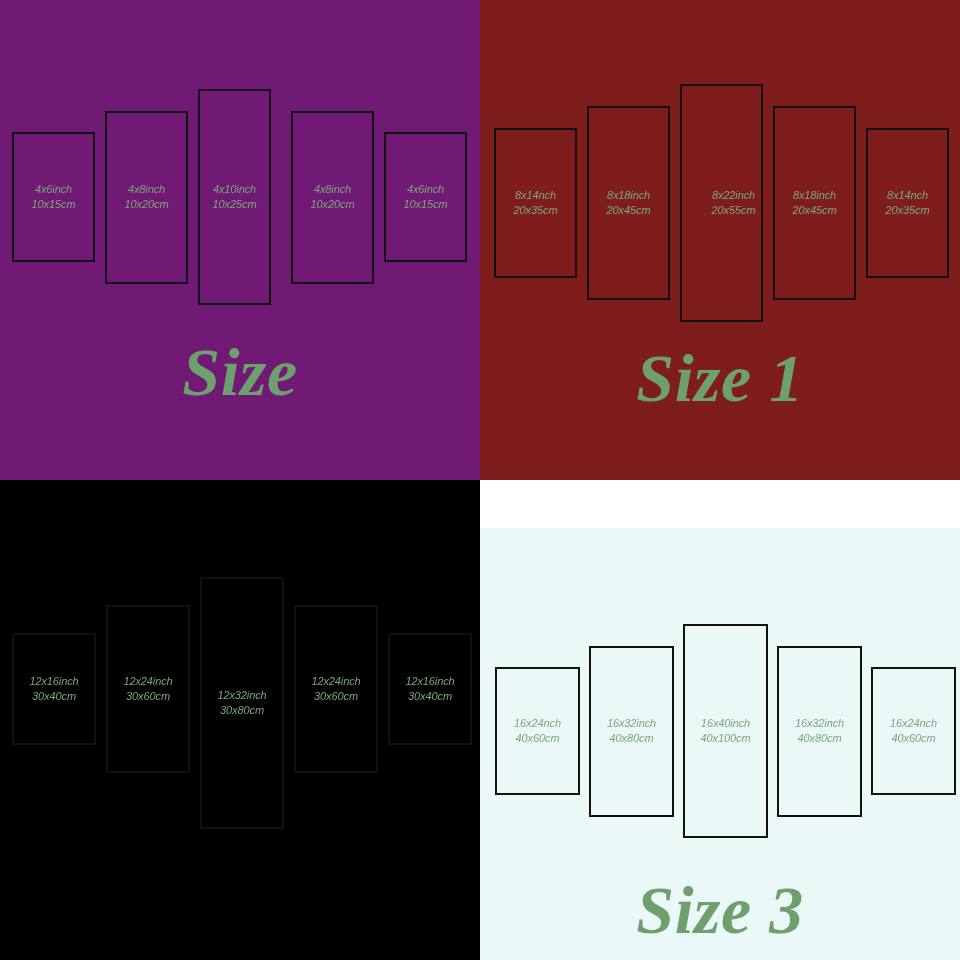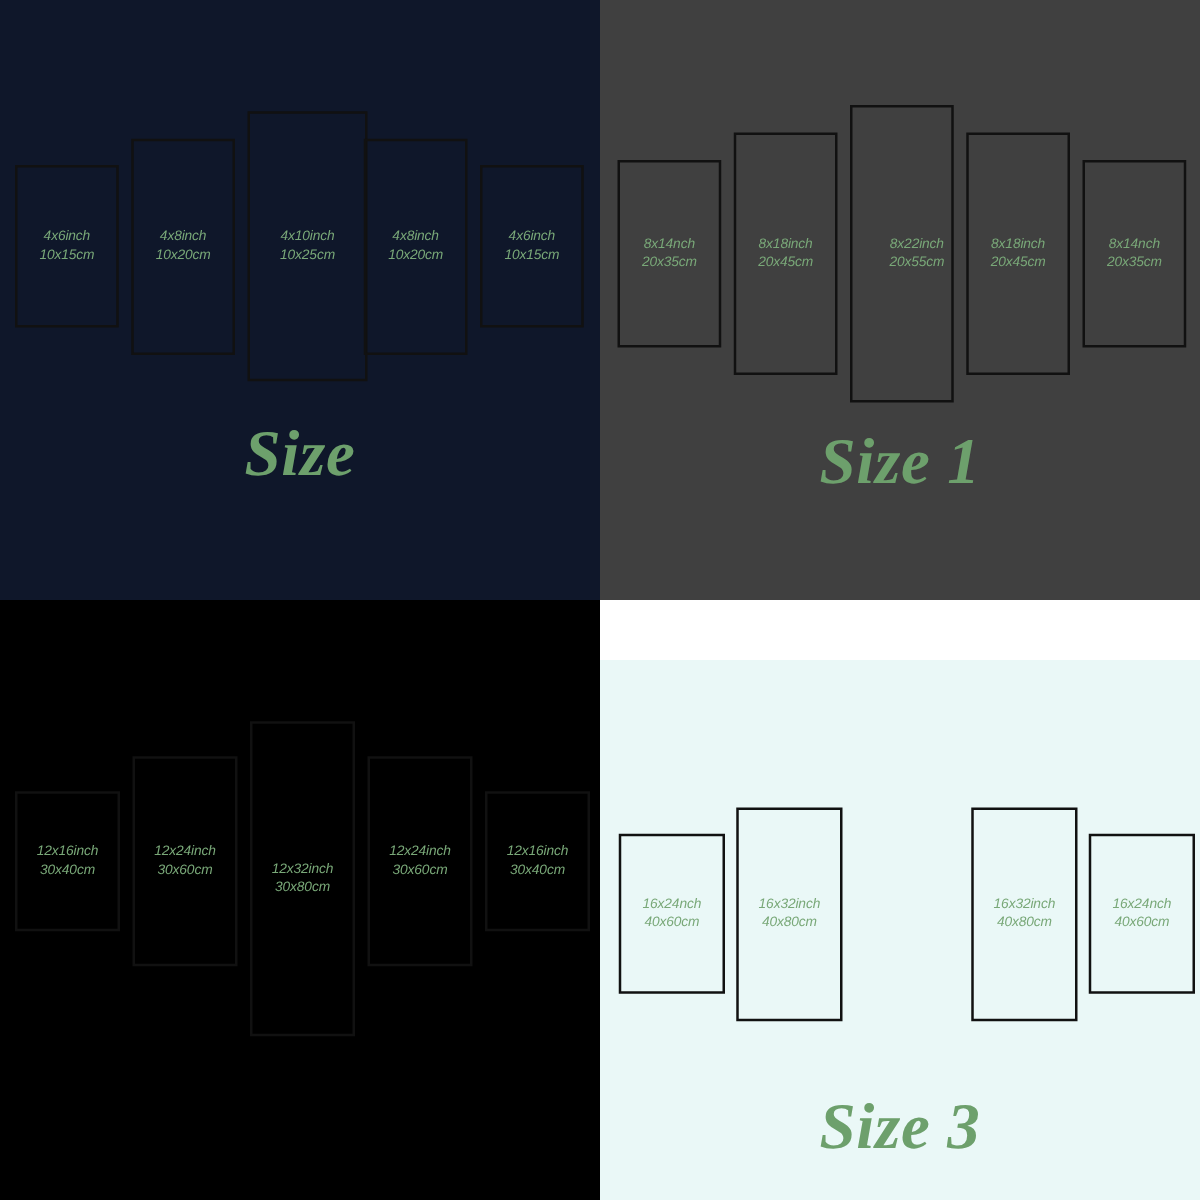--- a/index.html
+++ b/index.html
@@ -60,66 +60,66 @@
 
   
   .heading {
     position: absolute;
     left: 0;
     right: 0;
     text-align: center;
     font-family: "Liberation Serif", serif;
     font-weight: bold;
     font-style: italic;
-    font-size: 52px;
+    font-size: 68px;
     line-height: 1;
     color: #6da06c;
     letter-spacing: 0.5px;
   }
 </style>
 </head>
 <body>
 
 <div id="chart">
-    <div class="quadrant" style="background: #0f172a;">
+    <div class="quadrant" style="background: #701a75;">
       <div class="panel-row">
         <div class="panel" style="left: 12px; width: 83px; height: 130px; top: 132px;">
           <div class="panel-label">
             <span class="ln">4x6inch</span>
             <span class="ln">10x15cm</span>
           </div>
         </div>
         <div class="panel" style="left: 105px; width: 83px; height: 173px; top: 110.5px;">
           <div class="panel-label">
             <span class="ln">4x8inch</span>
             <span class="ln">10x20cm</span>
           </div>
         </div>
-        <div class="panel" style="left: 198px; width: 96px; height: 216px; top: 89px;">
+        <div class="panel" style="left: 198px; width: 73px; height: 216px; top: 89px;">
           <div class="panel-label">
             <span class="ln">4x10inch</span>
             <span class="ln">10x25cm</span>
           </div>
         </div>
         <div class="panel" style="left: 291px; width: 83px; height: 173px; top: 110.5px;">
           <div class="panel-label">
             <span class="ln">4x8inch</span>
             <span class="ln">10x20cm</span>
           </div>
         </div>
         <div class="panel" style="left: 384px; width: 83px; height: 130px; top: 132px;">
           <div class="panel-label">
             <span class="ln">4x6inch</span>
             <span class="ln">10x15cm</span>
           </div>
         </div>
       </div>
       <div class="heading" style="top: 338px;">Size</div>
     </div>
-    <div class="quadrant" style="background: #404040;">
+    <div class="quadrant" style="background: #7f1d1d;">
       <div class="panel-row">
         <div class="panel" style="left: 14px; width: 83px; height: 150px; top: 128px;">
           <div class="panel-label">
             <span class="ln">8x14nch</span>
             <span class="ln">20x35cm</span>
           </div>
         </div>
         <div class="panel" style="left: 107px; width: 83px; height: 194px; top: 106px;">
           <div class="panel-label">
             <span class="ln">8x18inch</span>
@@ -188,20 +188,26 @@
             <span class="ln">16x24nch</span>
             <span class="ln">40x60cm</span>
           </div>
         </div>
         <div class="panel" style="left: 109px; width: 85px; height: 171px; top: 117.5px;">
           <div class="panel-label">
             <span class="ln">16x32inch</span>
             <span class="ln">40x80cm</span>
           </div>
         </div>
+        <div class="panel" style="left: 203px; width: 85px; height: 214px; top: 96px;">
+          <div class="panel-label">
+            <span class="ln">16x40inch</span>
+            <span class="ln">40x100cm</span>
+          </div>
+        </div>
         <div class="panel" style="left: 297px; width: 85px; height: 171px; top: 117.5px;">
           <div class="panel-label">
             <span class="ln">16x32inch</span>
             <span class="ln">40x80cm</span>
           </div>
         </div>
         <div class="panel" style="left: 391px; width: 85px; height: 128px; top: 139px;">
           <div class="panel-label">
             <span class="ln">16x24nch</span>
             <span class="ln">40x60cm</span>

